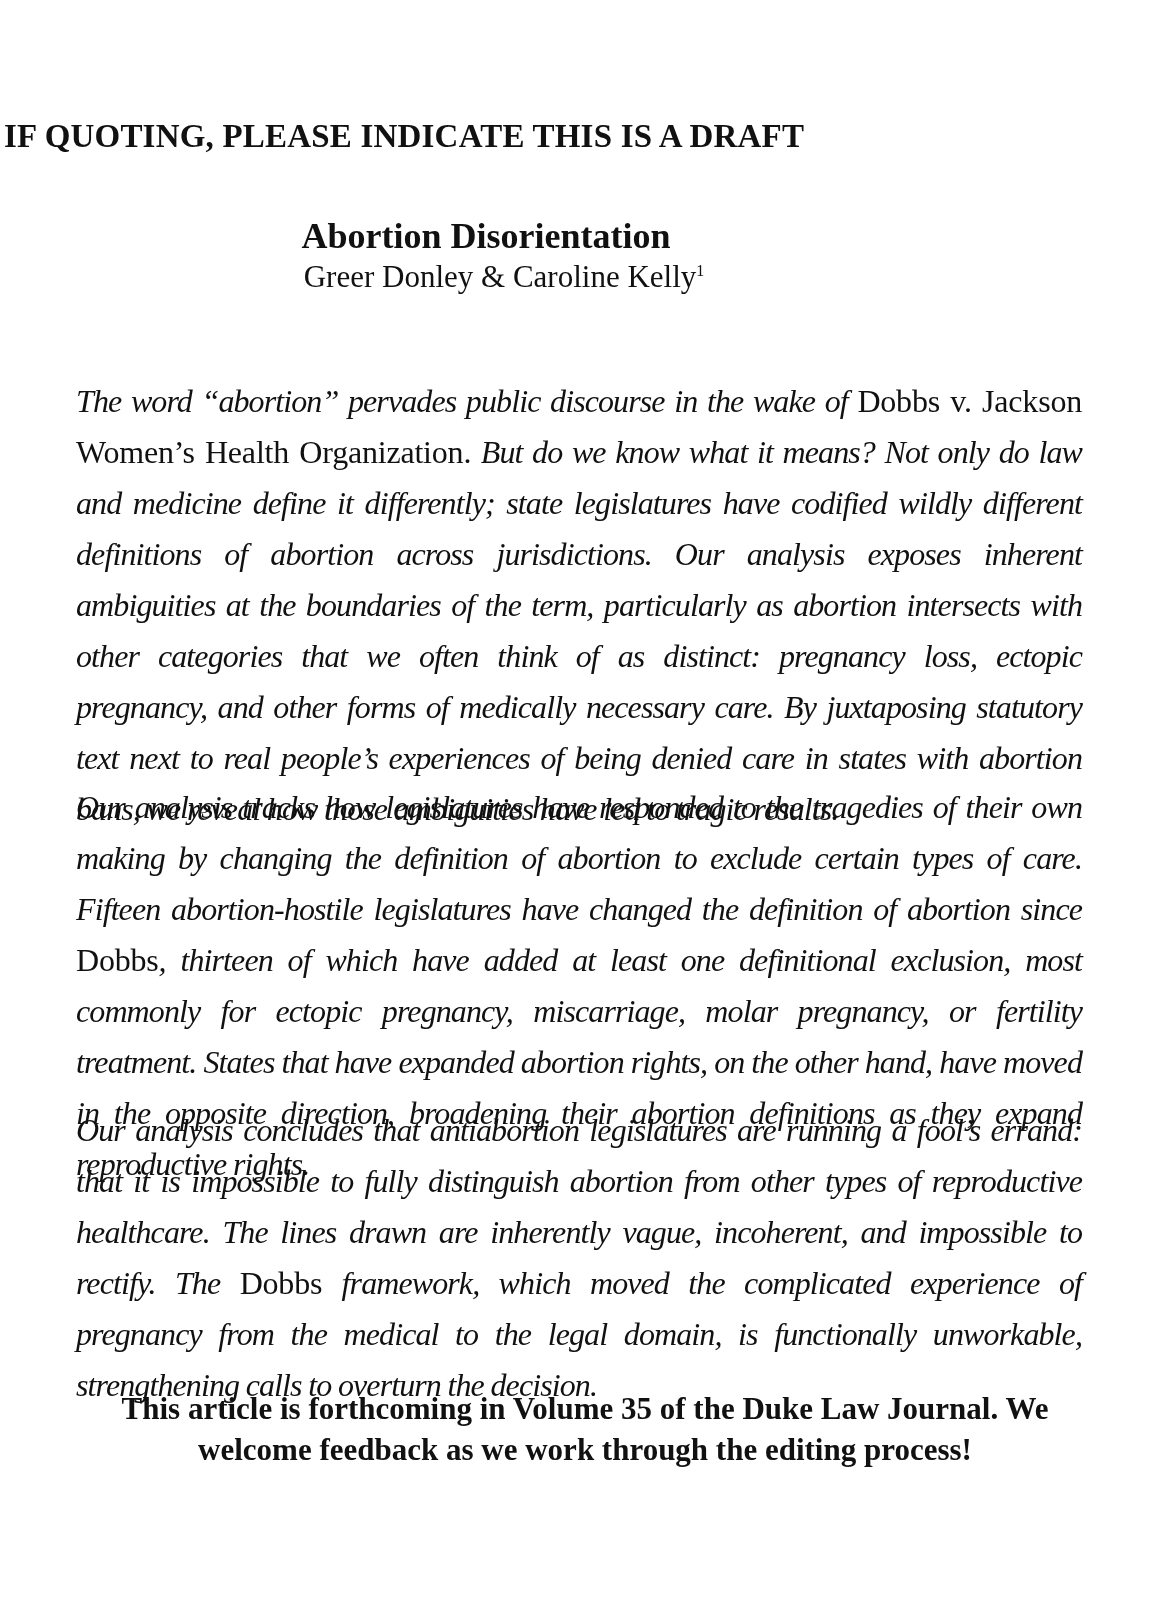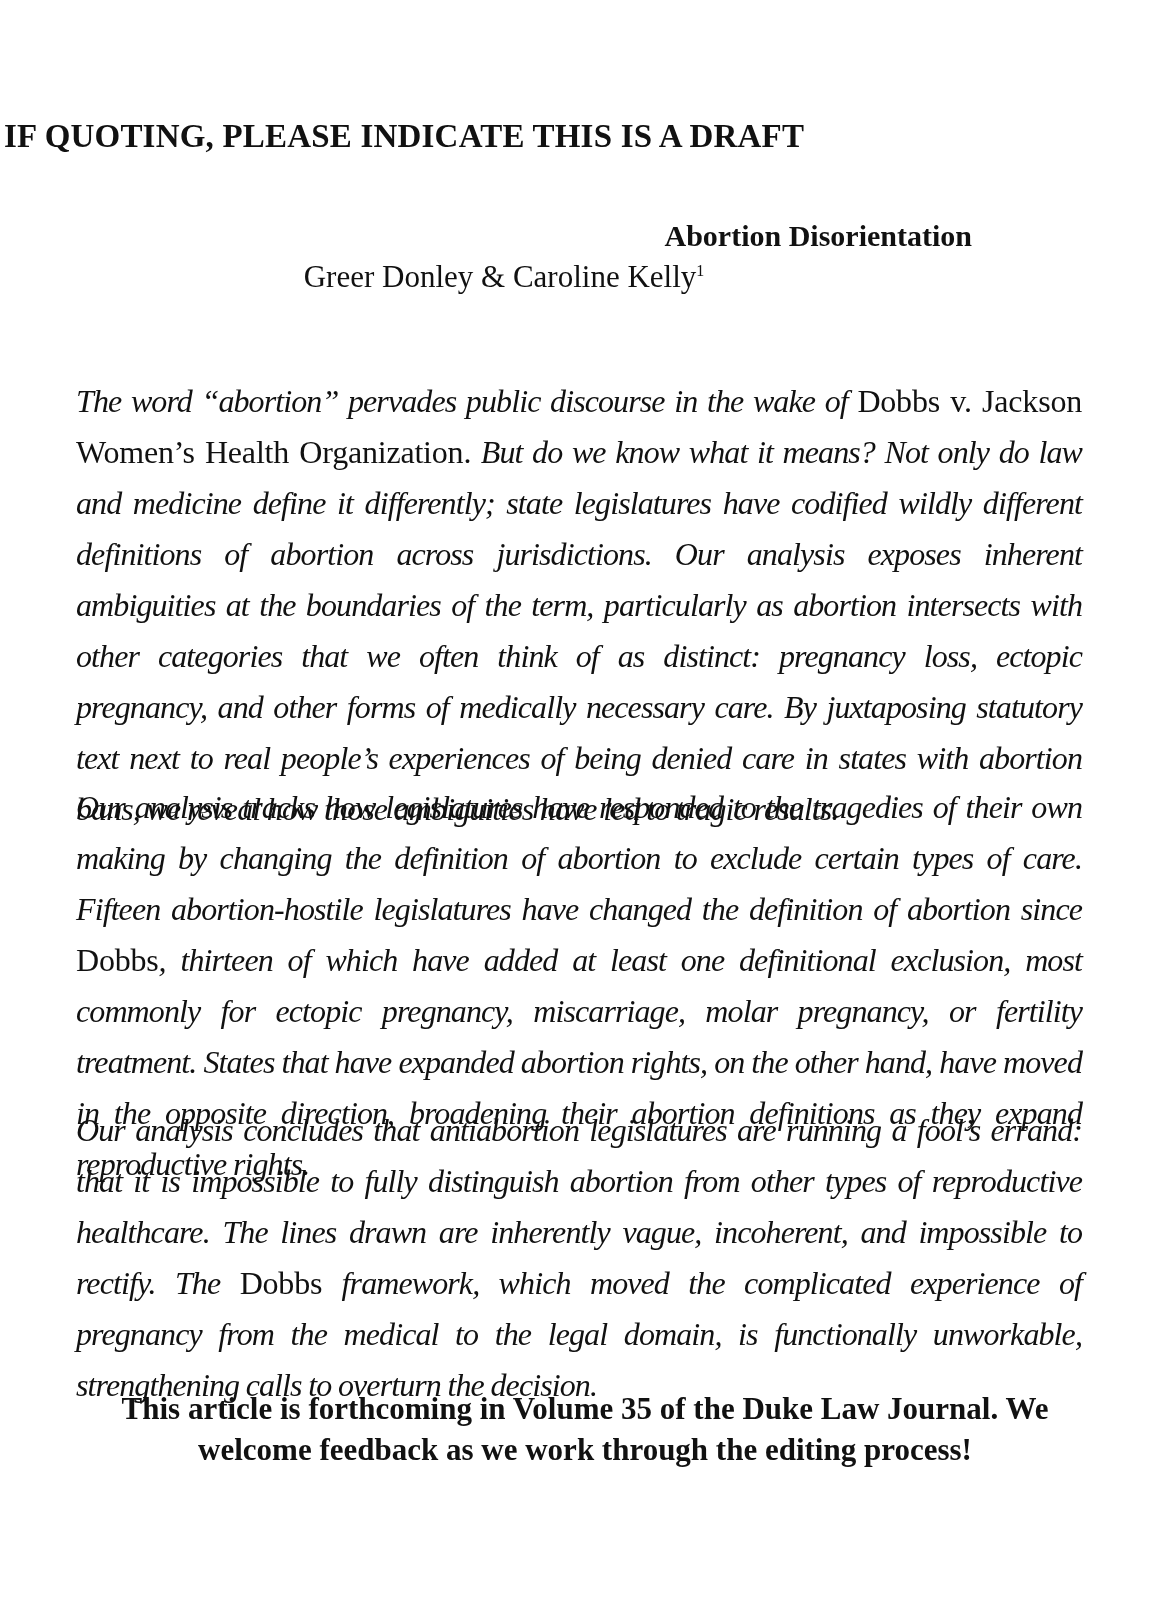--- a/index.html
+++ b/index.html
@@ -9,21 +9,21 @@
       font-family: "Liberation Serif", "DejaVu Serif", serif;
     }
     .page { position: absolute; left: 0; top: 0; width: 1170px; height: 1611px; }
     .draft-notice {
       position: absolute; left: 4px; width: 1170px; top: 90px;
       font-weight: bold; font-size: 33px;
       letter-spacing: 0.2px; line-height: 44px; margin-top: 24px;
     }
     .title {
       position: absolute; left: 0; width: 972px; top: 216px;
-      text-align: right; font-weight: bold; font-size: 30px; line-height: 40px;
+      text-align: center; font-weight: bold; font-size: 36px; line-height: 40px;
     }
     .authors {
       position: absolute; left: 0; width: 1008px; top: 256px;
       text-align: center; font-size: 31px; line-height: 42px;
     }
     .authors sup { font-size: 16px; vertical-align: super; line-height: 0; }
     .abstract-para {
       position: absolute; left: 76px; width: 1006px;
       text-align: justify; font-size: 32px; line-height: 51px;
       font-style: italic; letter-spacing: -0.9px; word-spacing: -0.5px;

